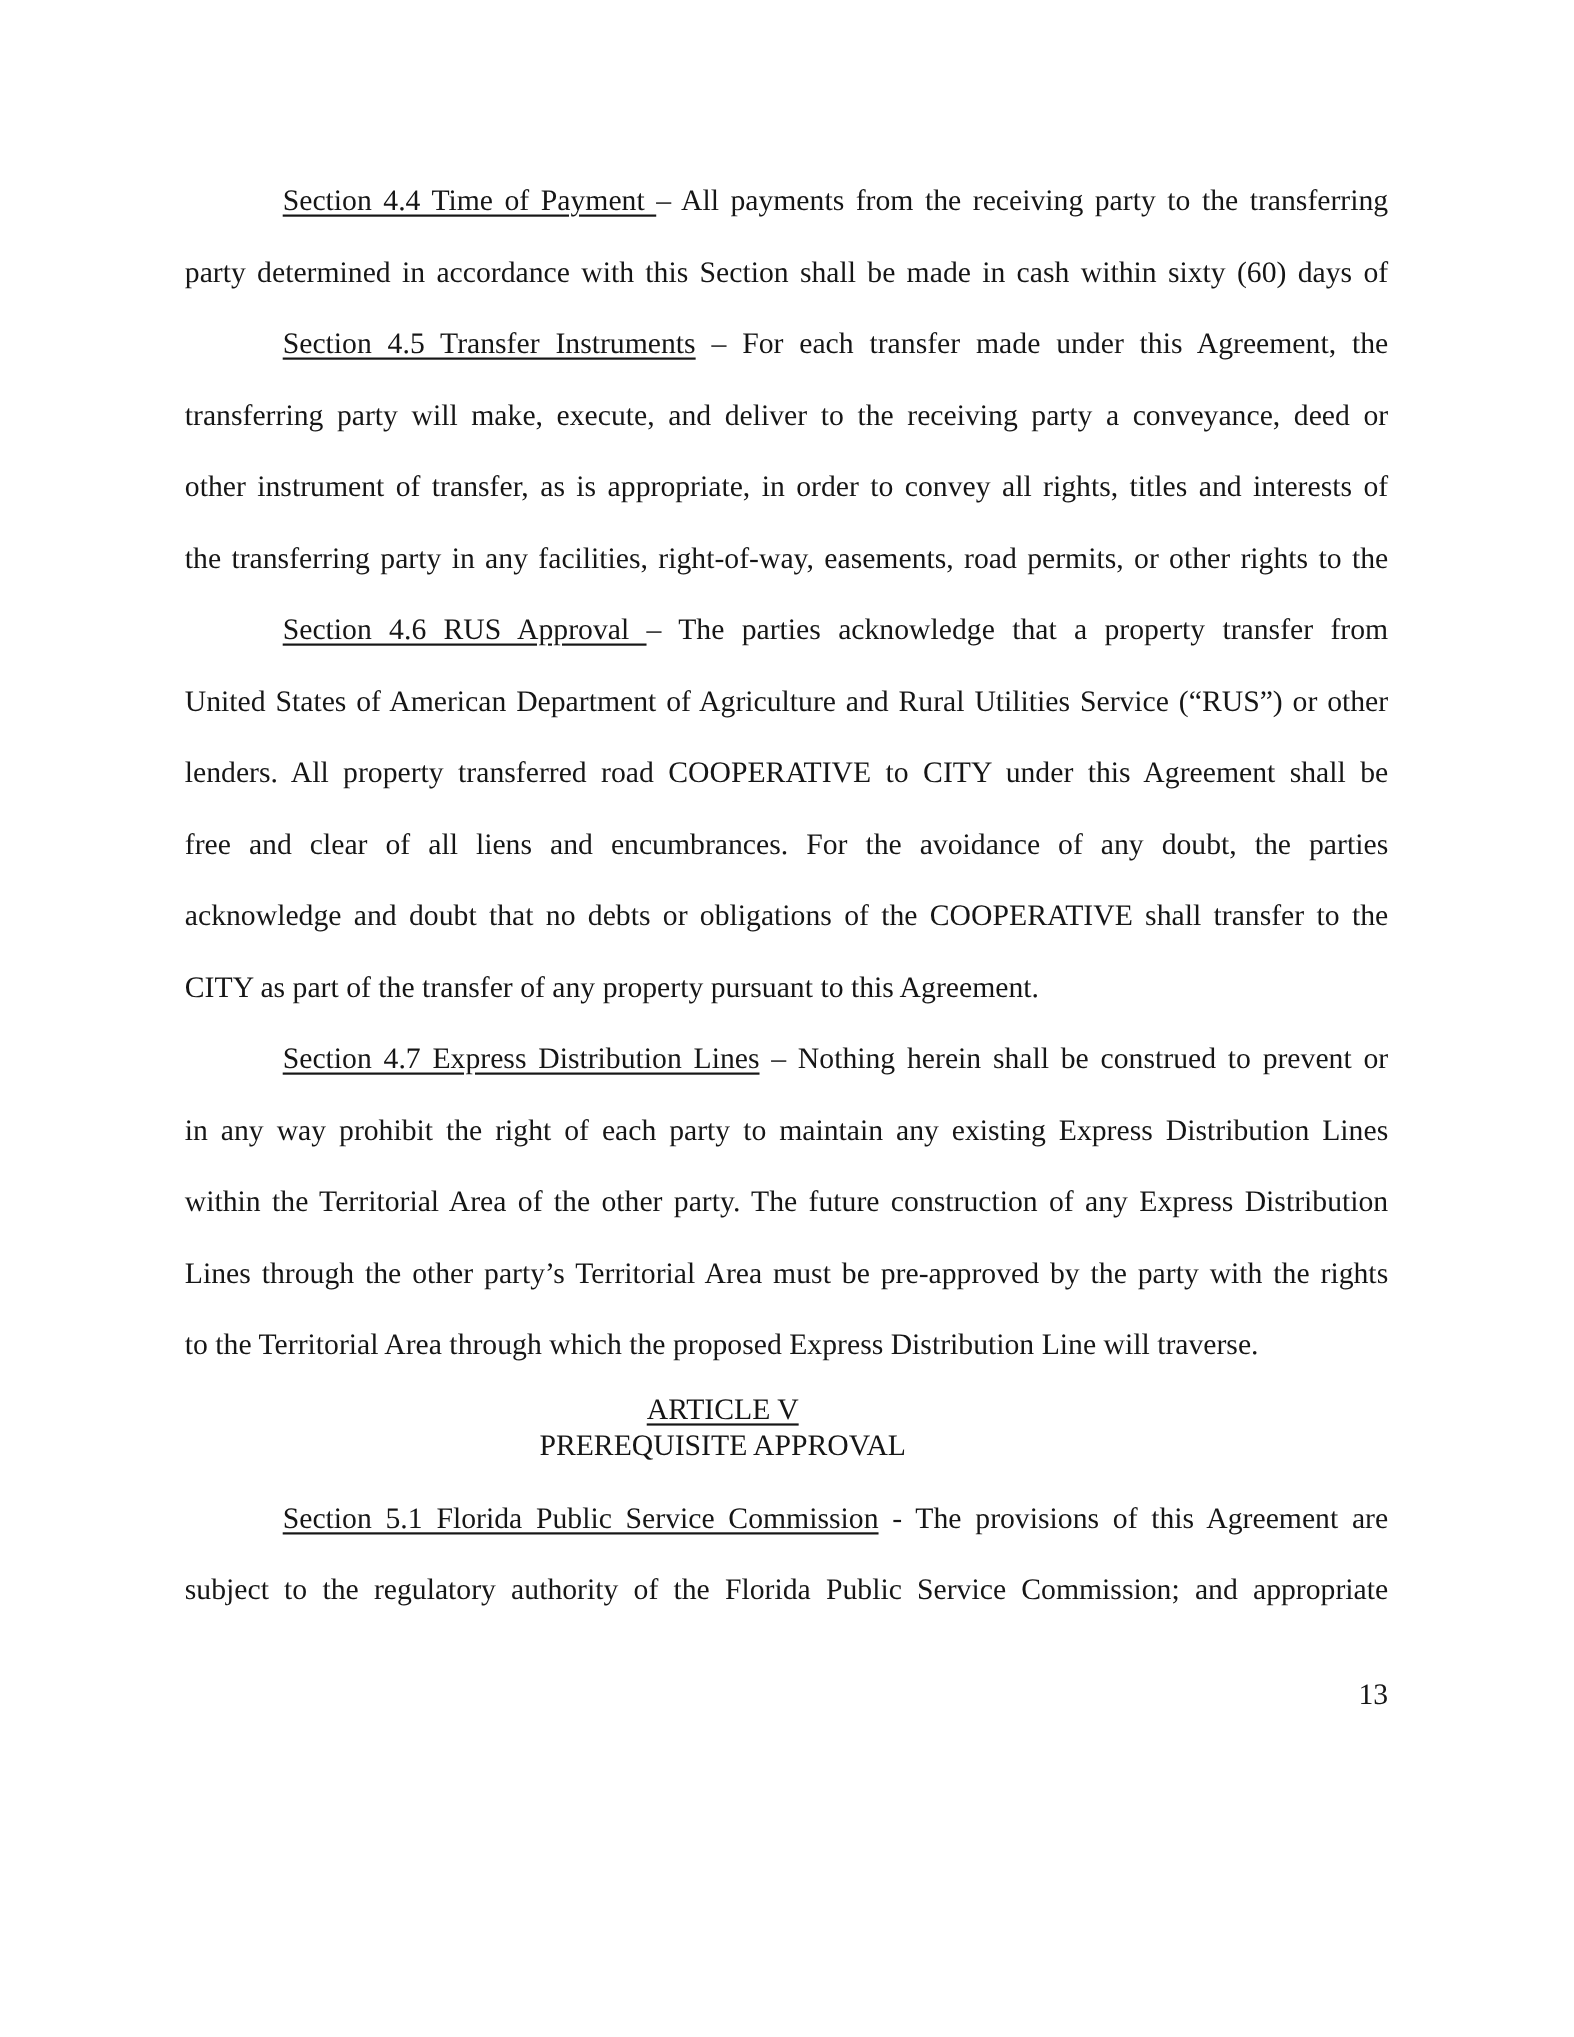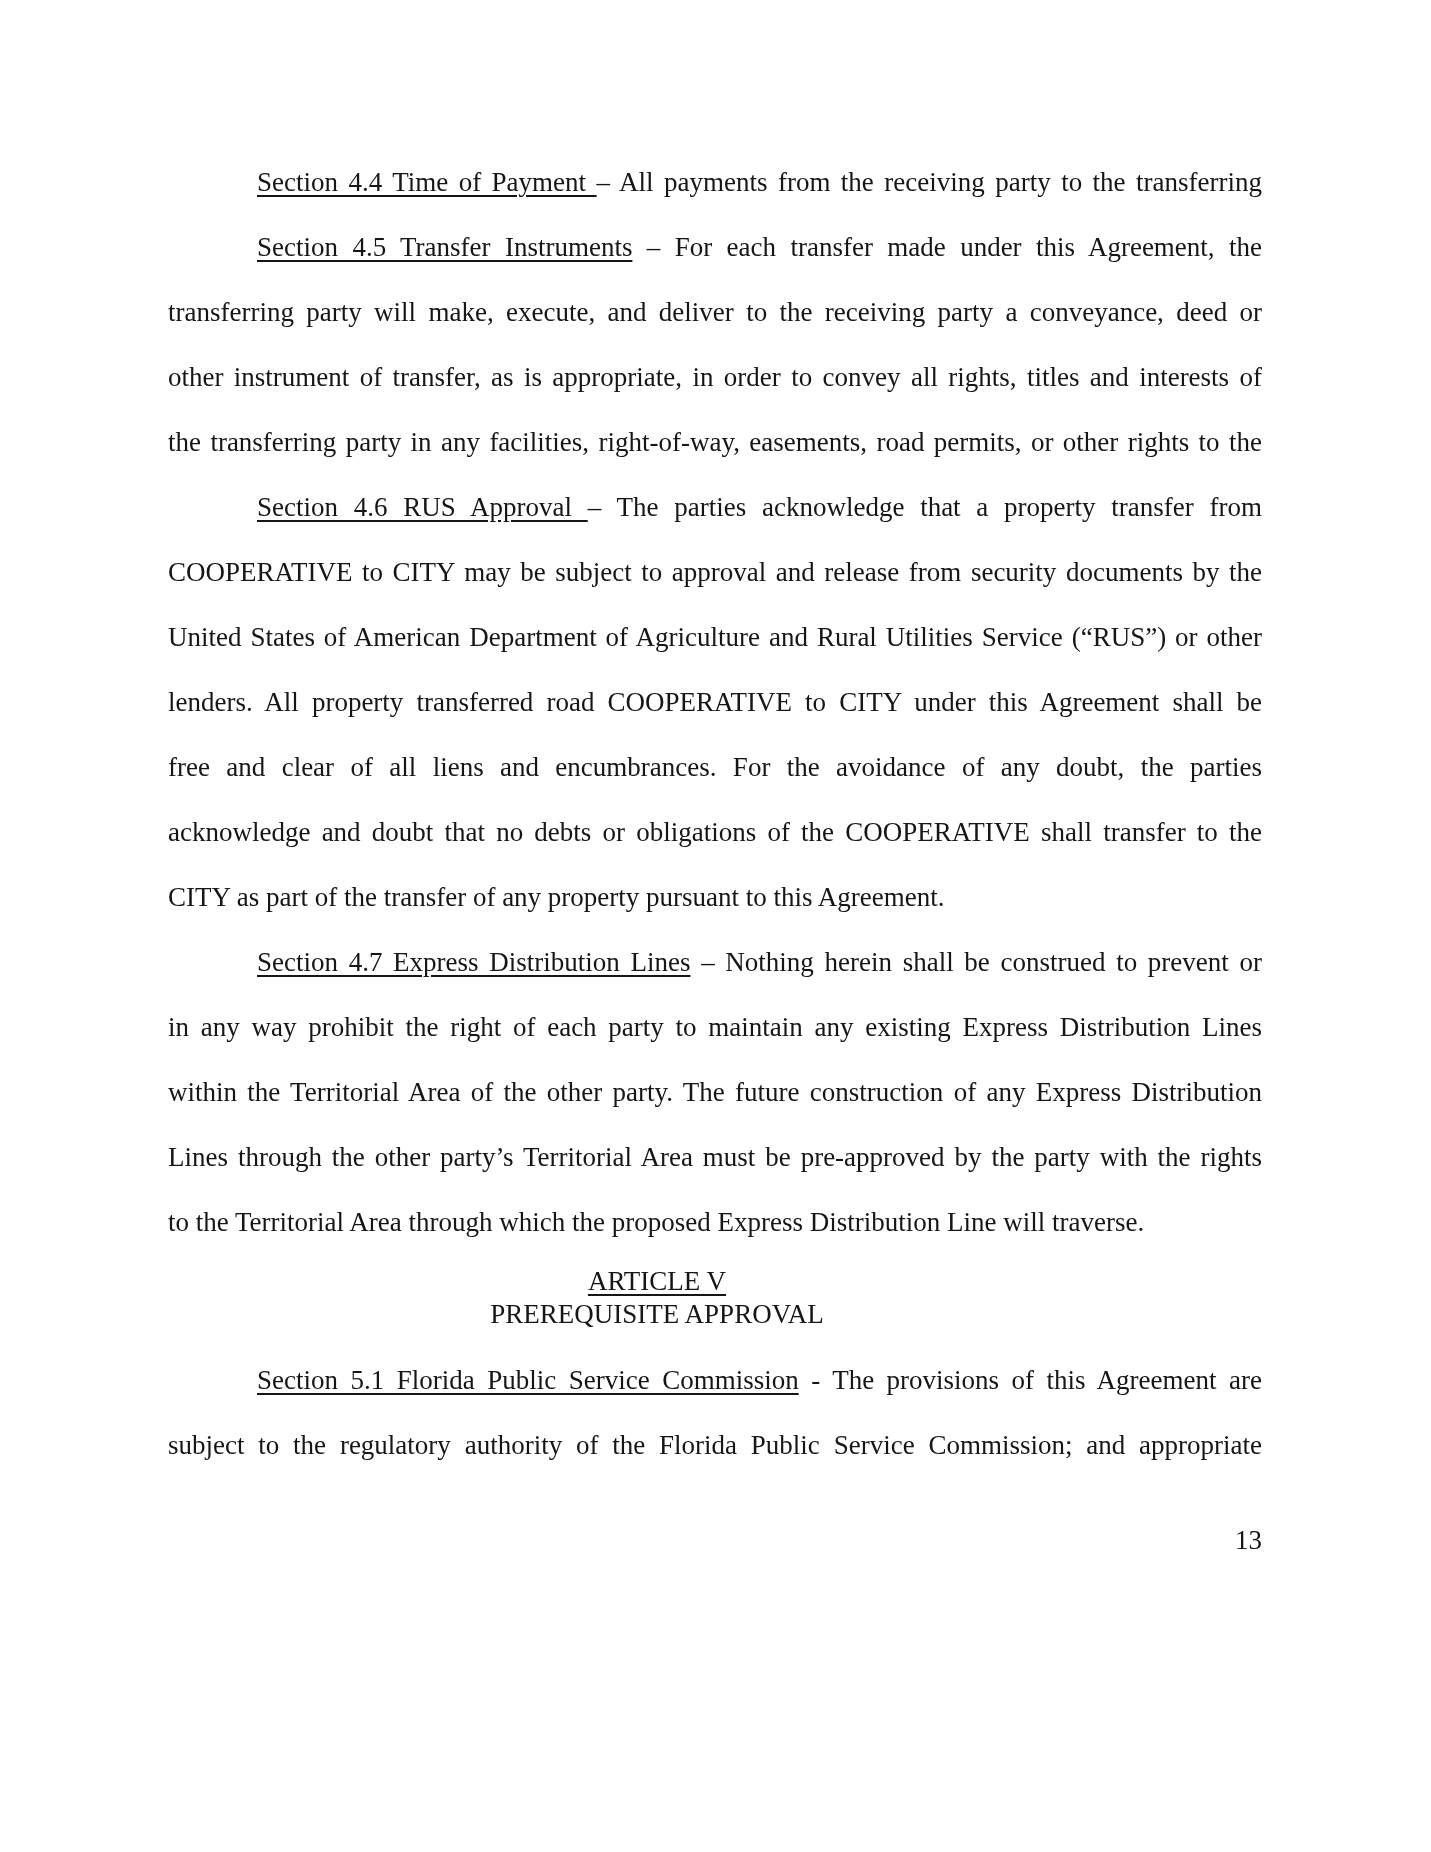--- a/index.html
+++ b/index.html
@@ -61,30 +61,30 @@
 </style>
 </head>
 <body>
 
 <div class="page" style="background: rgb(255, 255, 255);">
   <div class="body-text" style="color: rgb(22, 22, 22);">
 
     <div id="sections-top">
         <div class="paragraph">
           <div class="line first"><span class="u">Section 4.4 Time of Payment </span><span>– All payments from the receiving party to the transferring</span></div>
+          <div class="line">party determined in accordance with this Section shall be made in cash within sixty (60) days of</div>
         </div>
         <div class="paragraph">
           <div class="line first"><span class="u">Section 4.5 Transfer Instruments</span><span> – For each transfer made under this Agreement, the</span></div>
           <div class="line">transferring party will make, execute, and deliver to the receiving party a conveyance, deed or</div>
           <div class="line">other instrument of transfer, as is appropriate, in order to convey all rights, titles and interests of</div>
           <div class="line">the transferring party in any facilities, right-of-way, easements, road permits, or other rights to the</div>
         </div>
         <div class="paragraph">
           <div class="line first"><span class="u">Section 4.6 RUS Approval </span><span>– The parties acknowledge that a property transfer from</span></div>
-          <div class="line">COOPERATIVE to CITY may be subject to approval and release from security documents by the</div>
           <div class="line">United States of American Department of Agriculture and Rural Utilities Service (“RUS”) or other</div>
           <div class="line">lenders. All property transferred road COOPERATIVE to CITY under this Agreement shall be</div>
           <div class="line">free and clear of all liens and encumbrances.  For the avoidance of any doubt, the parties</div>
           <div class="line">acknowledge and doubt that no debts or obligations of the COOPERATIVE shall transfer to the</div>
           <div class="line end">CITY as part of the transfer of any property pursuant to this Agreement.</div>
         </div>
         <div class="paragraph">
           <div class="line first"><span class="u">Section 4.7 Express Distribution Lines</span><span> – Nothing herein shall be construed to prevent or</span></div>
           <div class="line">in any way prohibit the right of each party to maintain any existing Express Distribution Lines</div>
           <div class="line">within the Territorial Area of the other party. The future construction of any Express Distribution</div>

